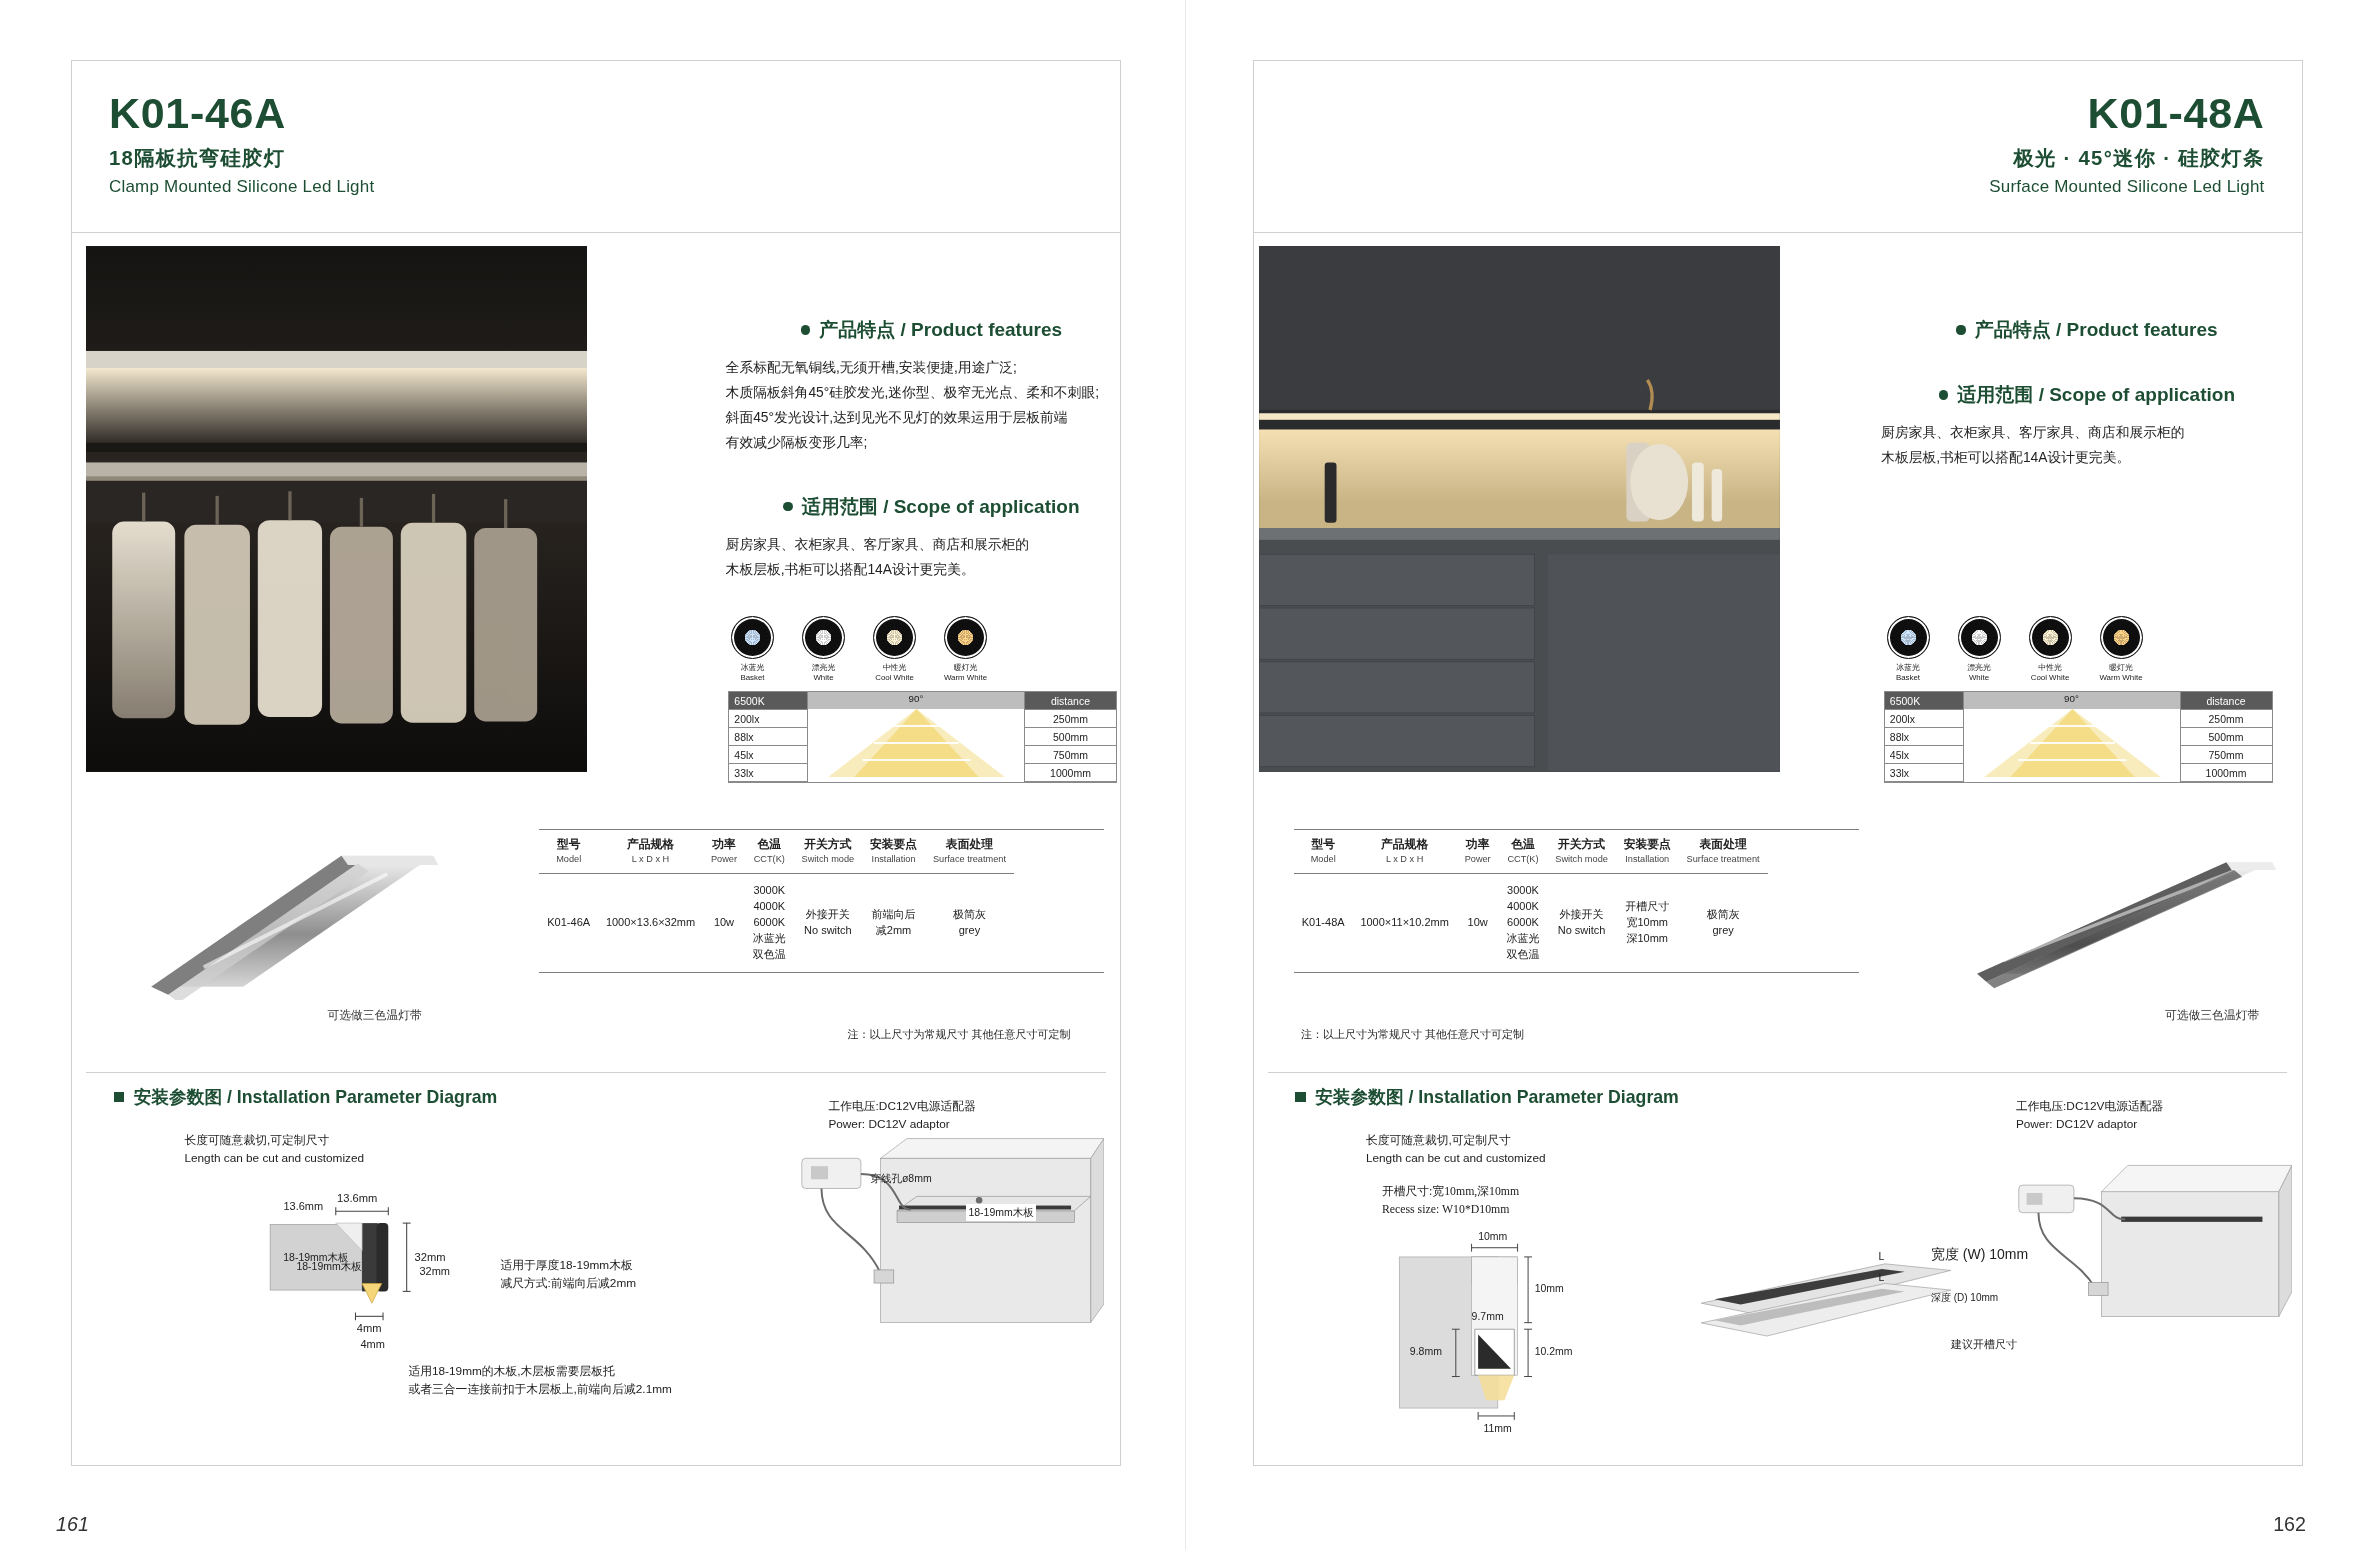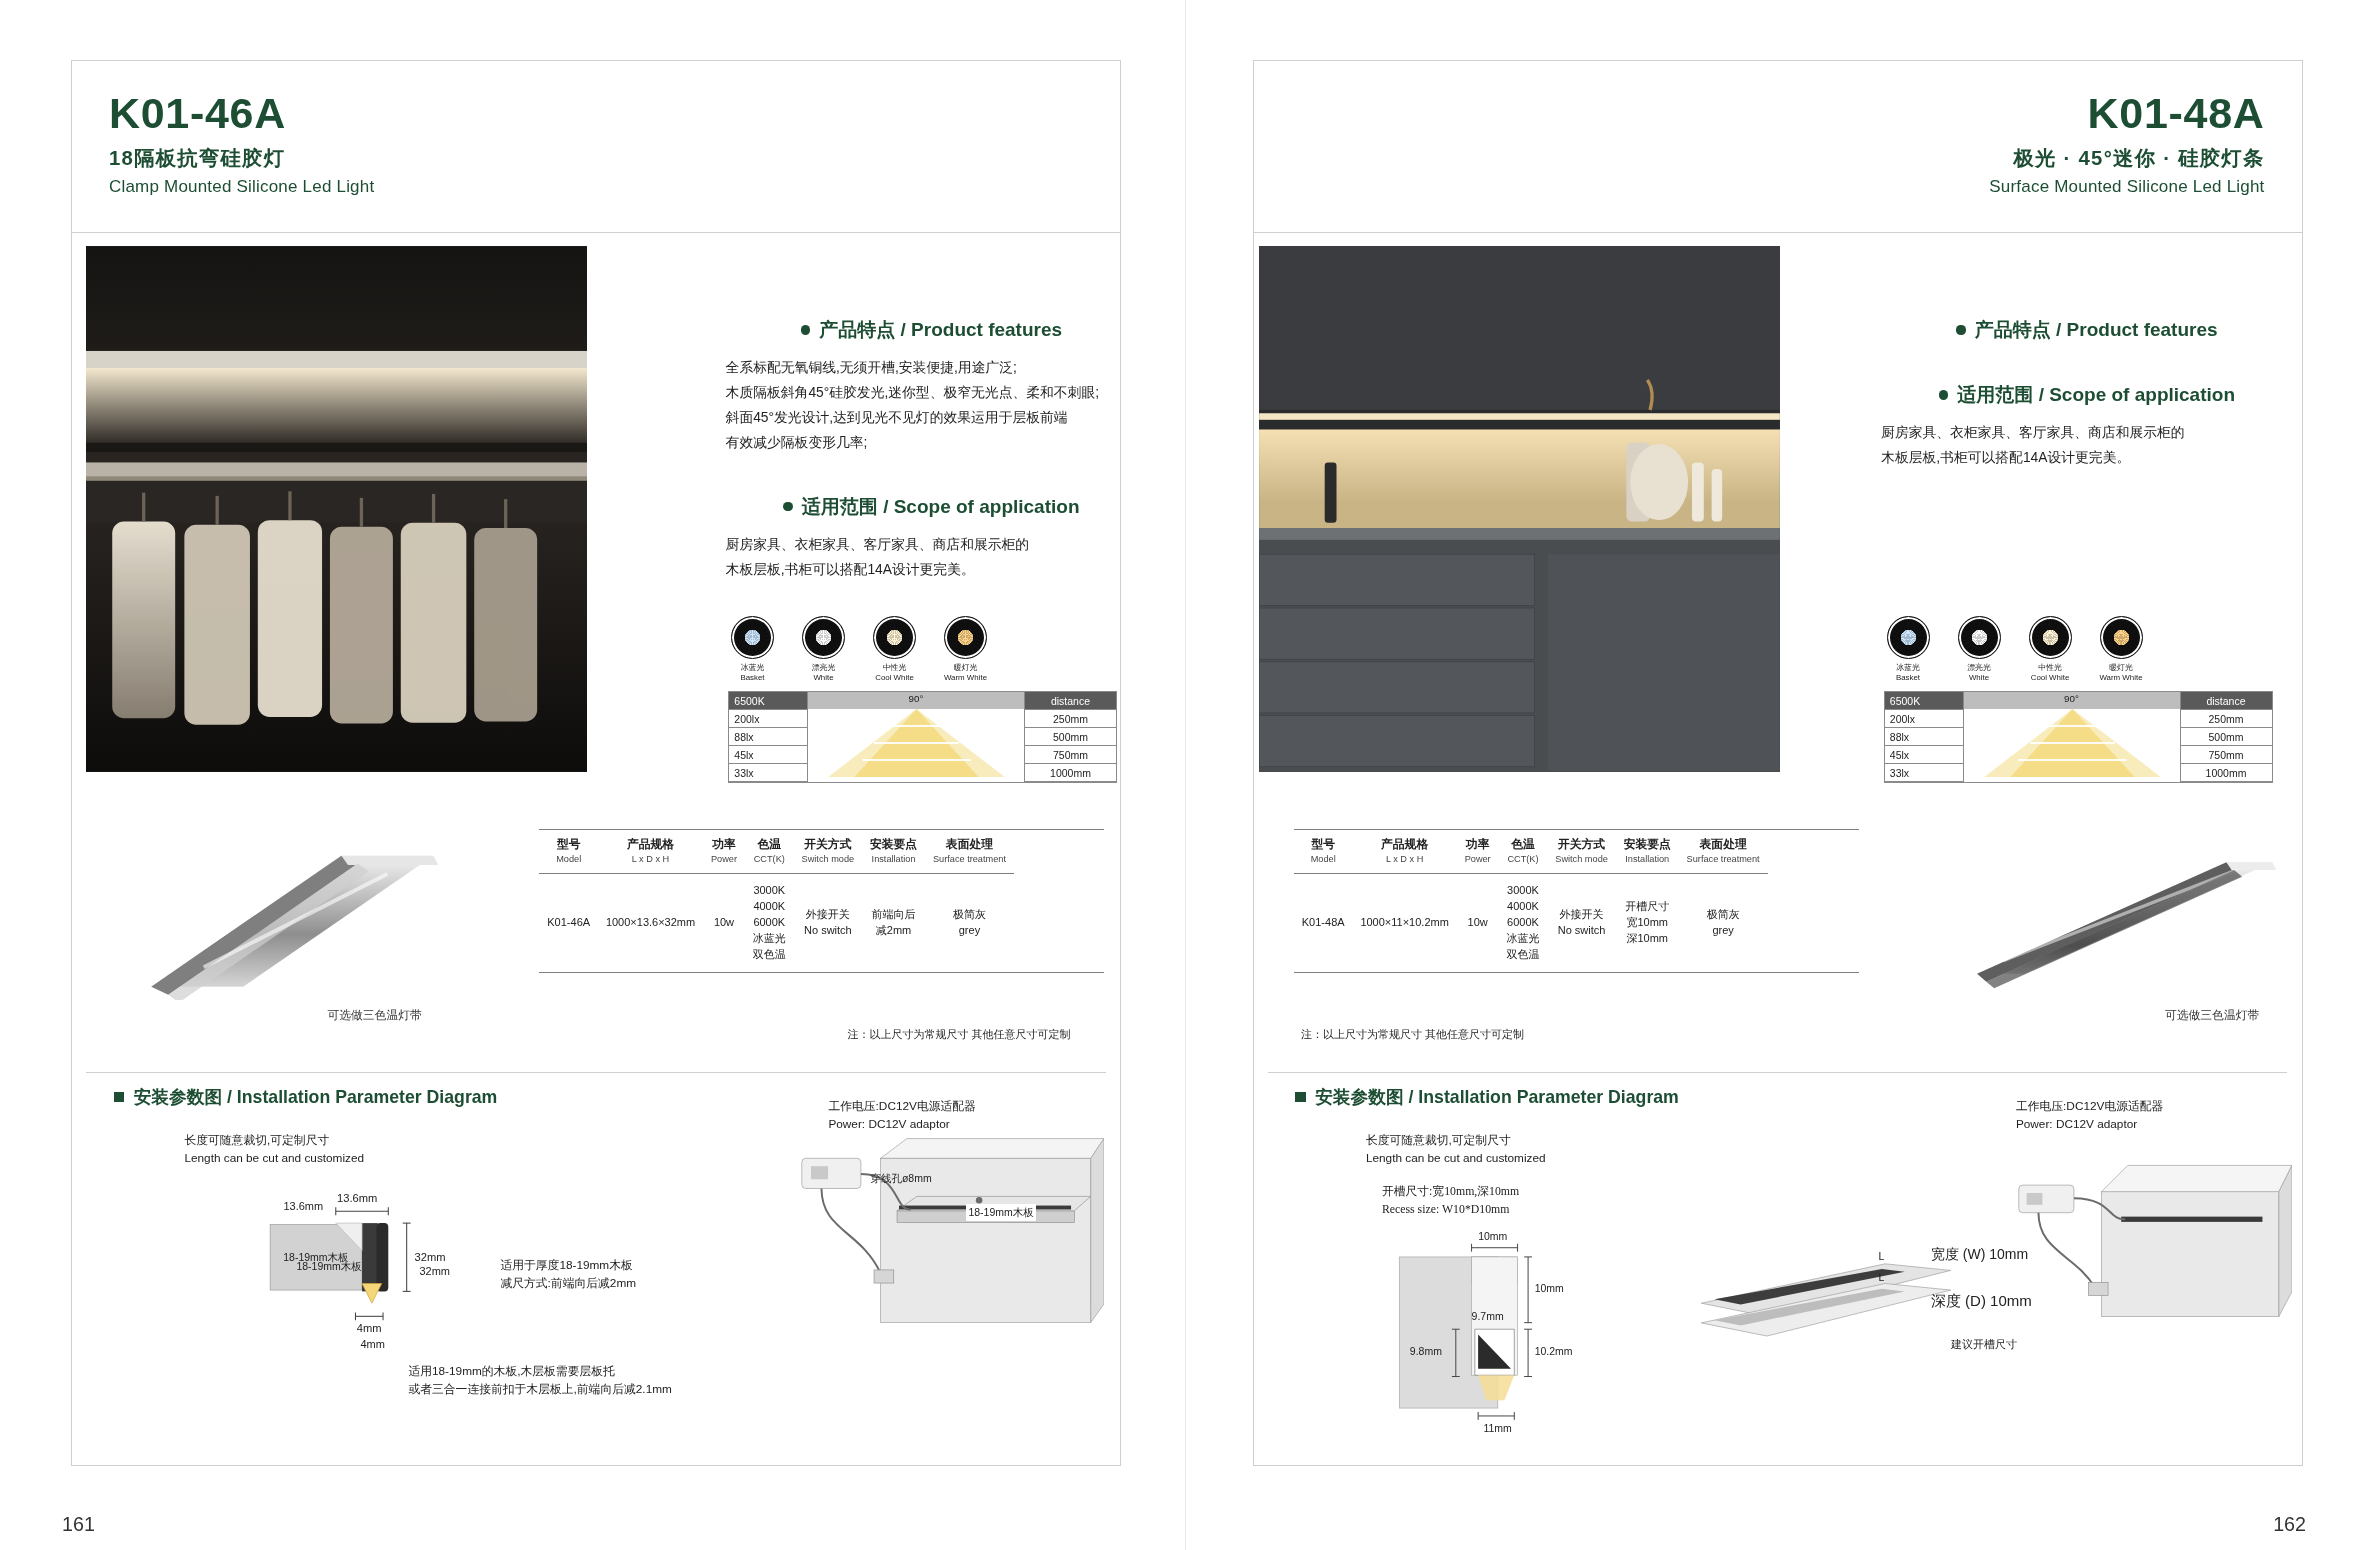--- a/index.html
+++ b/index.html
@@ -62,21 +62,21 @@
   table.st th b{display:block;font-size:11.8px;font-weight:bold;}
   table.st th i{display:block;font-style:normal;font-size:9.2px;color:#444;}
   table.st td{padding:9.2px 7.9px;text-align:center;vertical-align:middle;line-height:1.45;}
   .note{position:absolute;font-size:11px;color:#222;}
   
   .install{position:absolute;left:14.4px;right:14.4px;top:1012px;bottom:39px;}
   .ititle{position:absolute;left:27.6px;top:11.8px;font-size:17.7px;font-weight:bold;color:#1d4e33;display:flex;align-items:center;gap:9.2px;}
   .sq{display:inline-block;width:10.5px;height:10.5px;background:#1d4e33;}
   .ismall{position:absolute;font-size:11.8px;line-height:1.5;color:#222;}
   .page-num{position:absolute;bottom:14.4px;font-size:19.7px;color:#333;}
-  .page-num.l{left:62px;}
+  .page-num.l{left:56px;font-style:italic;}
   .page-num.r{right:71px;}
   .gutter{position:absolute;left:1185px;top:0;width:6.6px;height:1550px;background:#fff;border-left:0.7px solid #e8e8e8;border-right:0.7px solid #e8e8e8;}
   svg{display:block;}
 </style>
 </head>
 <body>
 
 <div class="spread">
 
   <div class="page left">
@@ -654,21 +654,21 @@
           <svg width="276" height="151" viewBox="0 0 420 230">
             <polygon points="20,110 300,50 400,60 120,130" fill="#e4e4e4" stroke="#9c9c9c"></polygon>
             <polygon points="40,104 295,58 330,62 80,112" fill="#3d3d3d"></polygon>
             <polygon points="20,140 300,80 400,90 120,160" fill="#ededed" stroke="#9c9c9c"></polygon>
             <polygon points="40,136 295,88 330,92 80,144" fill="#bdbdbd"></polygon>
             <text x="290" y="44" font-size="16" fill="#222">L</text>
             <text x="290" y="76" font-size="16" fill="#222">L</text>
           </svg>
         </div>
         <div class="ismall" style="left:663px;top:171px;font-size:14px;">宽度 (W) 10mm</div>
-        <div class="ismall" style="left:663px;top:217px;font-size:15px;">深度 (D) 10mm</div>
+        <div class="ismall" style="left:663px;top:217px;font-size:10px;">深度 (D) 10mm</div>
         <div class="ismall" style="left:683px;top:263px;font-size:11px;">建议开槽尺寸</div>
 
         <div class="ismall" style="left:748px;top:25px;">
           <div>工作电压:DC12V电源适配器</div>
             <div>Power: DC12V adaptor</div>
         </div>
 
         <div style="position:absolute;left:735px;top:66px;">
           <svg width="289" height="217" viewBox="0 0 440 330">
             <rect x="150" y="80" width="270" height="190" fill="#e9e9e9" stroke="#9d9d9d"></rect>

